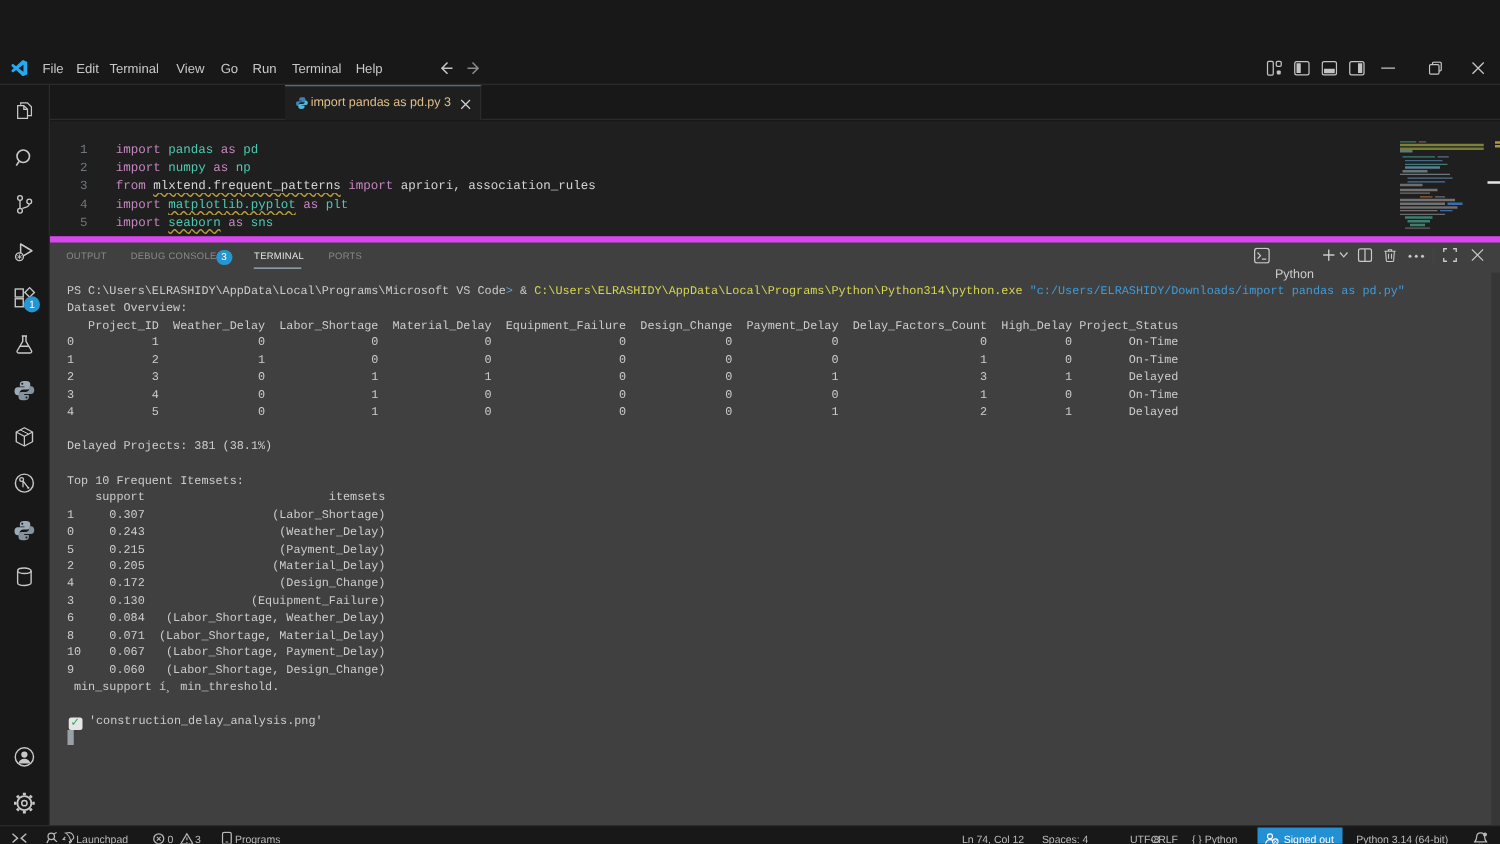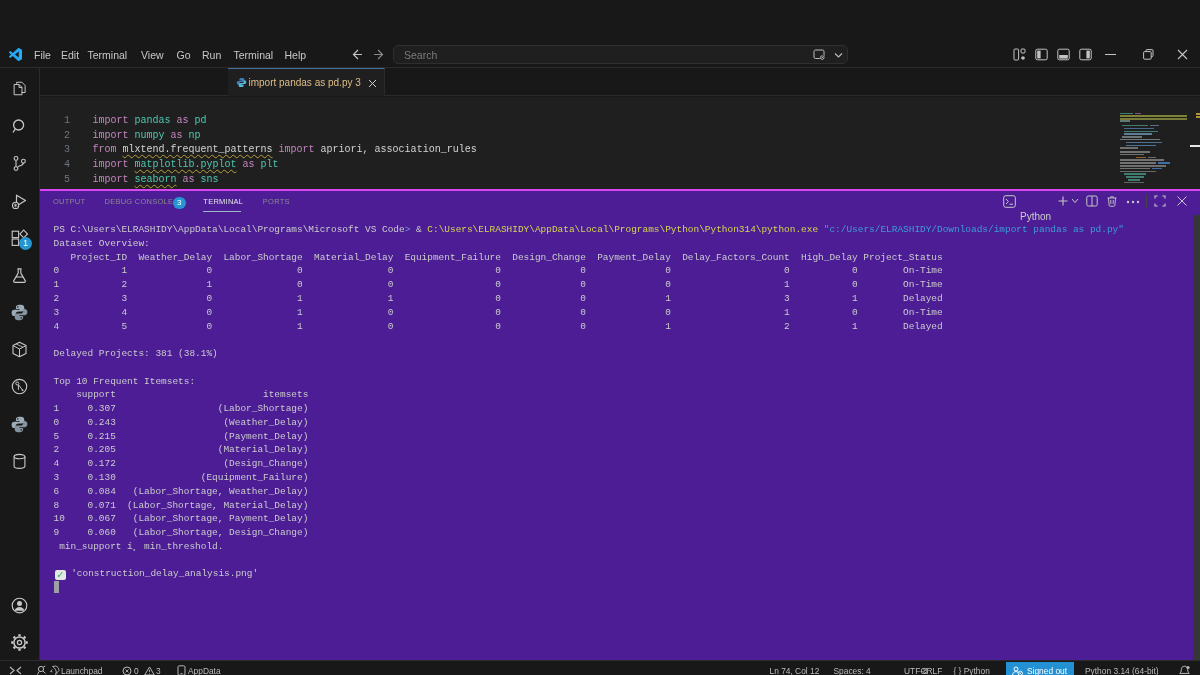--- a/index.html
+++ b/index.html
@@ -22,21 +22,21 @@
   #tab2 { position:absolute; left:188px; top:0; width:157px; height:28px; background:#1f1f1f; border-right:1px solid #2b2b2b; border-top:1.5px solid #44719c;}
   .tabtxt { position:absolute; top:8px; font-size:10px; }
   
   #editorarea { position:absolute; left:40px; top:56px; width:1160px; height:92px; background:#1f1f1f; }
   #breadcrumb { position:absolute; left:10px; top:2.5px; height:15px; font-size:9.8px; color:#9d9d9d; white-space:nowrap;}
   #code { position:absolute; left:0; top:16.9px; font-family:"Liberation Mono", monospace; font-size:10px; line-height:14.72px; white-space:pre; }
   .ln { display:inline-block; width:52.5px; padding-right:22.5px; text-align:right; color:#6e7681; }
   .kw { color:#c586c0; } .mod { color:#4ec9b0; } .pln { color:#d4d4d4; }
   .sqg { text-decoration:underline; text-decoration-style:wavy; text-decoration-color:#b8a03a; text-decoration-thickness:1px; text-underline-offset:2px;text-align:center;}
   
-  #panel { position:absolute; left:40px; top:148px; width:1160px; height:471px; background:#4c1d95; border-top:2px solid #d946ef; }
+  #panel { position:absolute; left:40px; top:148px; width:1160px; height:471px; background:#404040; border-top:5px solid #d946ef; }
   .ptab { position:absolute; top:6px; font-size:7.5px; color:#8a8a8a; letter-spacing:0.25px;}
   #terminal { position:absolute; left:13.5px; top:32.2px; font-family:"Liberation Mono", monospace;
       font-size:9.45px; line-height:13.77px; color:#cccccc; white-space:pre; }
   .y { color:#d6d64e; } .bl { color:#3f9bd8; }
   .chk { display:inline-block; width:10.5px; height:10.5px; background:#e3e6e3; border-radius:2px; color:#1fab4f; font-size:10.5px; line-height:10.5px; text-align:center; font-weight:bold; vertical-align:-1.5px; margin-left:1.5px; }
   .cur { display:inline-block; width:5.7px; height:11.5px; background:#9aa0a6; vertical-align:-2px; }
   
   #statusbar { position:absolute; left:0; top:619px; width:1200px; height:19px; background:#181818; border-top:1px solid #2b2b2b; font-size:8.4px; color:#bcbcbc;}
   .sitem { position:absolute; top:4.5px; white-space:nowrap; }
   
@@ -60,32 +60,20 @@
   <span class="menu" style="left:176.5px">Go</span>
   <span class="menu" style="left:202px">Run</span>
   <span class="menu" style="left:233.5px">Terminal</span>
   <span class="menu" style="left:284.5px">Help</span>
   <svg class="abs" style="left:350px;top:7px" width="14" height="13" viewBox="0 0 14 13">
         <path d="M8 2 L3.5 6.5 L8 11 M3.5 6.5 H12" stroke="#c3c3c3" stroke-width="1.2" fill="none"></path>
       </svg>
   <svg class="abs" style="left:372px;top:7px" width="14" height="13" viewBox="0 0 14 13">
         <path d="M6 2 L10.5 6.5 L6 11 M10.5 6.5 H2" stroke="#8a8a8a" stroke-width="1.2" fill="none"></path>
       </svg>
-  <div id="searchbox">
-    <span class="stxt">Search</span>
-    <svg class="abs" style="left:419px;top:3px" width="13" height="12" viewBox="0 0 13 12">
-          <rect x="1" y="1" width="10" height="8.5" rx="1.5" fill="none" stroke="#bdbdbd" stroke-width="1"></rect>
-          <circle cx="9.2" cy="8.6" r="2.6" fill="#1f1f1f"></circle>
-          <circle cx="9.2" cy="8.6" r="1.8" fill="none" stroke="#bdbdbd" stroke-width="0.9"></circle>
-          <path d="M8.5 7.9 l1.4 1.4 M9.9 7.9 l-1.4 1.4" stroke="#bdbdbd" stroke-width="0.7"></path>
-        </svg>
-    <svg class="abs" style="left:440px;top:6px" width="9" height="7" viewBox="0 0 9 7">
-          <path d="M1 1.5 L4.5 5 L8 1.5" stroke="#bdbdbd" stroke-width="1.1" fill="none"></path>
-        </svg>
-  </div>
 
   <svg class="abs" style="left:1013px;top:7px" width="13" height="13" viewBox="0 0 13 13">
         <rect x="1" y="1" width="4.6" height="11" rx="1" fill="none" stroke="#c3c3c3" stroke-width="1"></rect>
         <rect x="8" y="1" width="4" height="4" rx="1" fill="none" stroke="#c3c3c3" stroke-width="1"></rect>
         <rect x="8.4" y="8.4" width="3.2" height="3.2" rx="0.8" fill="#c3c3c3"></rect>
       </svg>
   <svg class="abs" style="left:1035px;top:7px" width="13" height="13" viewBox="0 0 13 13">
         <rect x="0.8" y="1.2" width="11.4" height="10.6" rx="1.5" fill="none" stroke="#c3c3c3" stroke-width="1"></rect>
         <rect x="2.2" y="2.6" width="3.4" height="7.8" fill="#c3c3c3"></rect>
       </svg>
@@ -329,21 +317,21 @@
   <span class="sitem" style="left:134px">0</span>
   <svg class="abs" style="left:144px;top:4.5px" width="11" height="10" viewBox="0 0 11 10">
         <path d="M5.5 1 L10.3 9 H0.7 Z" fill="none" stroke="#b8b8b8" stroke-width="1"></path>
         <path d="M5.5 3.8 v2.4 M5.5 7.5 v0.8" stroke="#b8b8b8" stroke-width="0.9"></path>
       </svg>
   <span class="sitem" style="left:156px">3</span>
   <svg class="abs" style="left:177px;top:4px" width="9" height="11" viewBox="0 0 9 11">
         <rect x="1" y="0.8" width="7" height="9.4" rx="1.3" fill="none" stroke="#b8b8b8" stroke-width="1"></rect>
         <path d="M3.5 8.6 h2" stroke="#b8b8b8" stroke-width="0.9"></path>
       </svg>
-  <span class="sitem" style="left:188px">AppData</span>
+  <span class="sitem" style="left:188px">Programs</span>
   <span class="sitem" style="left:769.5px">Ln 74, Col 12</span>
   <span class="sitem" style="left:833.5px">Spaces: 4</span>
   <span class="sitem" style="left:904px">UTF-8</span>
   <span class="sitem" style="left:920.5px">CRLF</span>
   <span class="sitem" style="left:953.5px">{ } Python</span>
   <div class="abs" style="left:1006px;top:1px;width:68px;height:18px;background:#2290d3"></div>
   <svg class="abs" style="left:1011px;top:3.5px" width="12" height="12" viewBox="0 0 12 12">
         <circle cx="5" cy="4" r="2" fill="none" stroke="#fff" stroke-width="1"></circle>
         <path d="M1.5 10 c0.5-2.3 1.8-3.4 3.5-3.4 s3 1.1 3.5 3.4" fill="none" stroke="#fff" stroke-width="1"></path>
         <circle cx="9.3" cy="8.3" r="2.2" fill="#2290d3" stroke="#fff" stroke-width="0.9"></circle>

